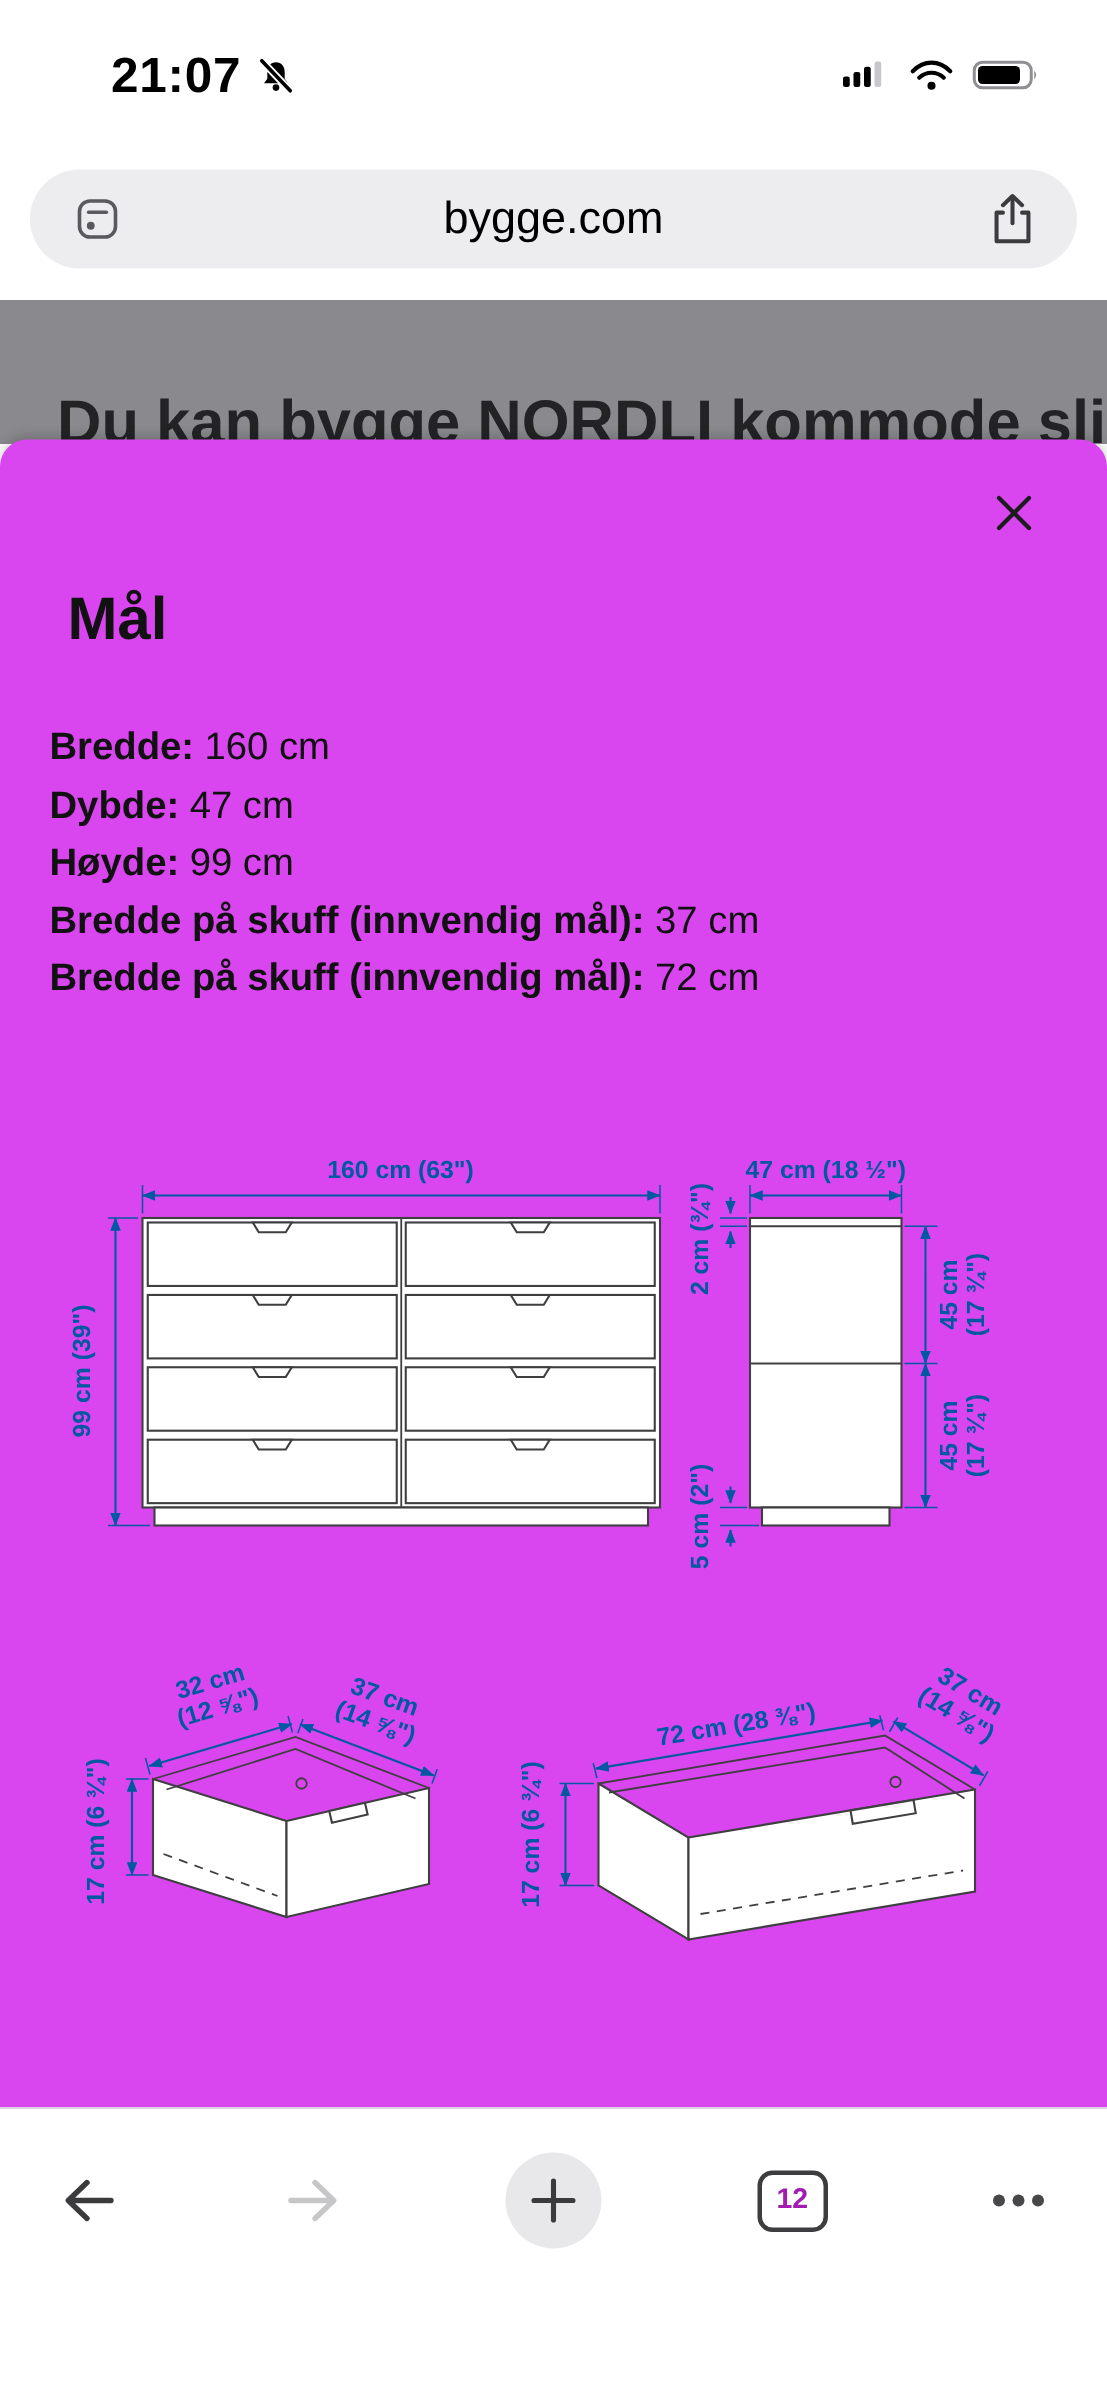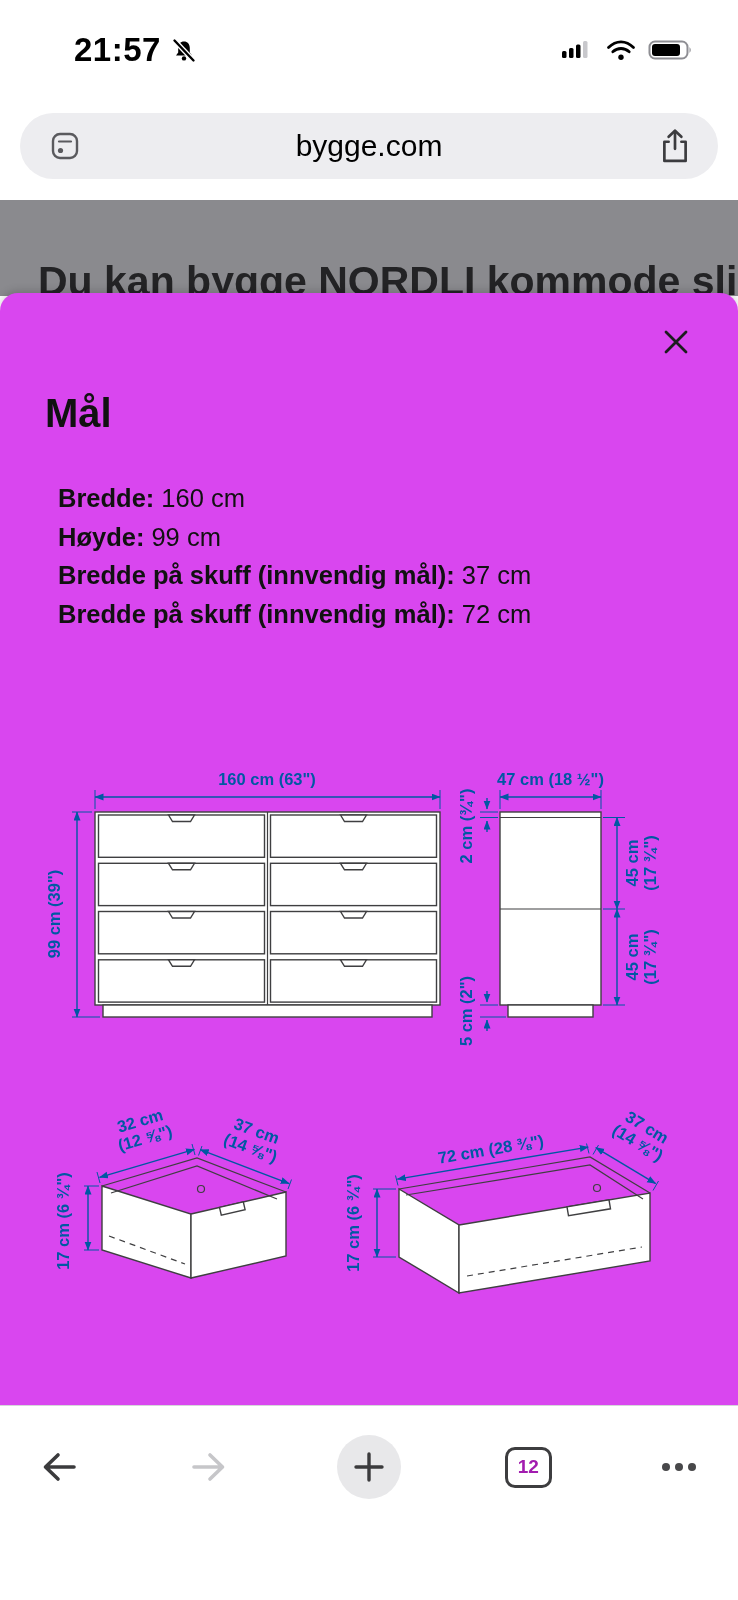--- a/index.html
+++ b/index.html
@@ -17,21 +17,21 @@
   .url-text{flex:1;text-align:center;font-size:30px;color:#000;}
   .url-share{margin-right:26px;}
   
   .gray{position:absolute;top:200px;left:0;width:738px;height:96px;background:#8a8a8e;overflow:hidden;}
   .gray h2{position:absolute;top:58px;left:38px;margin:0;font-size:41px;font-weight:700;color:#232325;white-space:nowrap;}
   
   .sheet{position:absolute;top:293px;left:0;width:738px;height:1112px;background:#d946ef;
          border-radius:18px 18px 0 0;box-shadow:0 -2px 8px rgba(0,0,0,.18);}
   .close{position:absolute;top:32px;right:44px;width:36px;height:36px;border:none;background:none;padding:0;cursor:pointer;}
   .sheet h1{position:absolute;top:98px;left:45px;margin:0;font-size:40px;font-weight:700;color:#111;}
-  .specs{position:absolute;top:186px;left:58px;font-size:25.5px;line-height:38.6px;color:#111;}
+  .specs{position:absolute;top:186px;left:33px;font-size:25.5px;line-height:38.6px;color:#111;}
   .spec b{font-weight:700;}
   .spec span{margin-left:7px;}
   .diagram{position:absolute;top:466px;left:39px;}
   
   .furn{stroke:#3f3f41;stroke-width:1.4;fill:#fff;}
   .furnl{stroke:#3f3f41;stroke-width:1.2;fill:none;}
   .dash{stroke:#3f3f41;stroke-width:1.2;fill:none;stroke-dasharray:6 5;}
   .dim{stroke:#0058a3;stroke-width:1.4;fill:none;}
   .ext{stroke:#0058a3;stroke-width:1;fill:none;}
   .dimtxt{fill:#0058a3;font-family:"Liberation Sans",sans-serif;font-size:16.5px;font-weight:700;}
@@ -42,21 +42,21 @@
   .plusc{width:64px;height:64px;border-radius:50%;background:#e8e8ea;}
   .tabbox{width:41px;height:35px;border:3px solid #3d3d3f;border-radius:10px;display:flex;align-items:center;justify-content:center;
           font-size:19px;font-weight:700;color:#a21caf;}
 </style>
 </head>
 <body>
 
 <div class="screen">
 
   <div class="statusbar">
-    <span class="time">21:57</span>
+    <span class="time">21:07</span>
     <svg class="bell" width="26" height="26" viewBox="0 0 26 26">
       <path d="M13 3.5 C9.5 3.5 7.2 6.2 7.2 10 L7.2 14.5 L5 17.5 L21 17.5 L18.8 14.5 L18.8 10 C18.8 6.2 16.5 3.5 13 3.5 Z" fill="#000"></path>
       <circle cx="13" cy="20.4" r="2.2" fill="#000"></circle>
       <line x1="3.5" y1="2.5" x2="22.5" y2="22.5" stroke="#fff" stroke-width="5"></line>
       <line x1="3.5" y1="2.5" x2="22.5" y2="22.5" stroke="#000" stroke-width="2.4" stroke-linecap="round"></line>
     </svg>
     <span class="sb-right">
       <svg width="34" height="22" viewBox="0 0 34 22">
         <rect x="2" y="12" width="4.5" height="7" rx="1.5" fill="#000"></rect>
         <rect x="9" y="9" width="4.5" height="10" rx="1.5" fill="#000"></rect>
@@ -100,20 +100,21 @@
     <button class="close" aria-label="close">
       <svg width="30" height="30" viewBox="0 0 30 30">
         <path d="M5 5 L25 25 M25 5 L5 25" stroke="#1c1c1e" stroke-width="2.8" stroke-linecap="round"></path>
       </svg>
     </button>
 
     <h1>Mål</h1>
 
     <div class="specs">
       <div class="spec"><b>Bredde:</b><span>160 cm</span></div>
+      <div class="spec"><b>Dybde:</b><span>47 cm</span></div>
       <div class="spec"><b>Høyde:</b><span>99 cm</span></div>
       <div class="spec"><b>Bredde på skuff (innvendig mål):</b><span>37 cm</span></div>
       <div class="spec"><b>Bredde på skuff (innvendig mål):</b><span>72 cm</span></div>
     </div>
 
     <svg class="diagram" width="660" height="580" viewBox="0 0 660 580">
       <defs>
         <marker id="arr" markerWidth="9" markerHeight="8" refX="8.5" refY="3.5" orient="auto-start-reverse" markerUnits="userSpaceOnUse">
           <path d="M0,0 L9,3.5 L0,7 Z" fill="#0058a3"></path>
         </marker>

